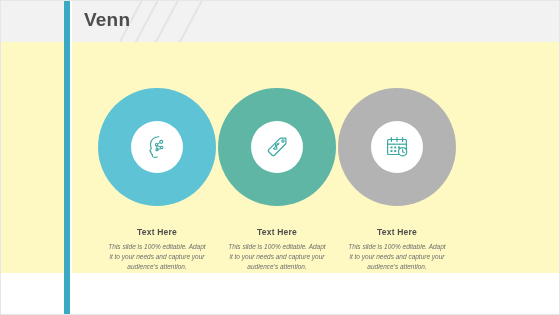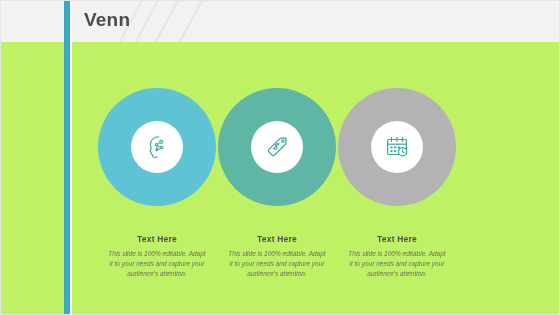--- a/index.html
+++ b/index.html
@@ -9,22 +9,22 @@
   body {
     width: 560px;
     height: 315px;
     background: #ffffff;
     font-family: "Liberation Sans", sans-serif;
     overflow: hidden;
   }
   .slide {
     position: relative;
     width: 560px;
-    height: 315px;
-    background: #bef264;
+    height: 273px;
+    background: #fef9c3;
     box-sizing: border-box;
   }
   
   .slide-border {
     position: absolute;
     left: 0; top: 0;
     width: 560px; height: 315px;
     border: 1px solid #e6e6e6;
     box-sizing: border-box;
     pointer-events: none;
@@ -115,21 +115,21 @@
   
   .captions {
     position: absolute;
     left: 0;
     top: 218px;
     width: 560px;
     height: 70px;
   }
   .caption {
     position: absolute;
-    top: 16px;
+    top: 9px;
     width: 124px;
     text-align: center;
   }
   .cap1 { left: 95px; }
   .cap2 { left: 215px; }
   .cap3 { left: 335px; }
   .cap-title {
     font-size: 8.5px;
     font-weight: bold;
     color: #4d4d4d;

